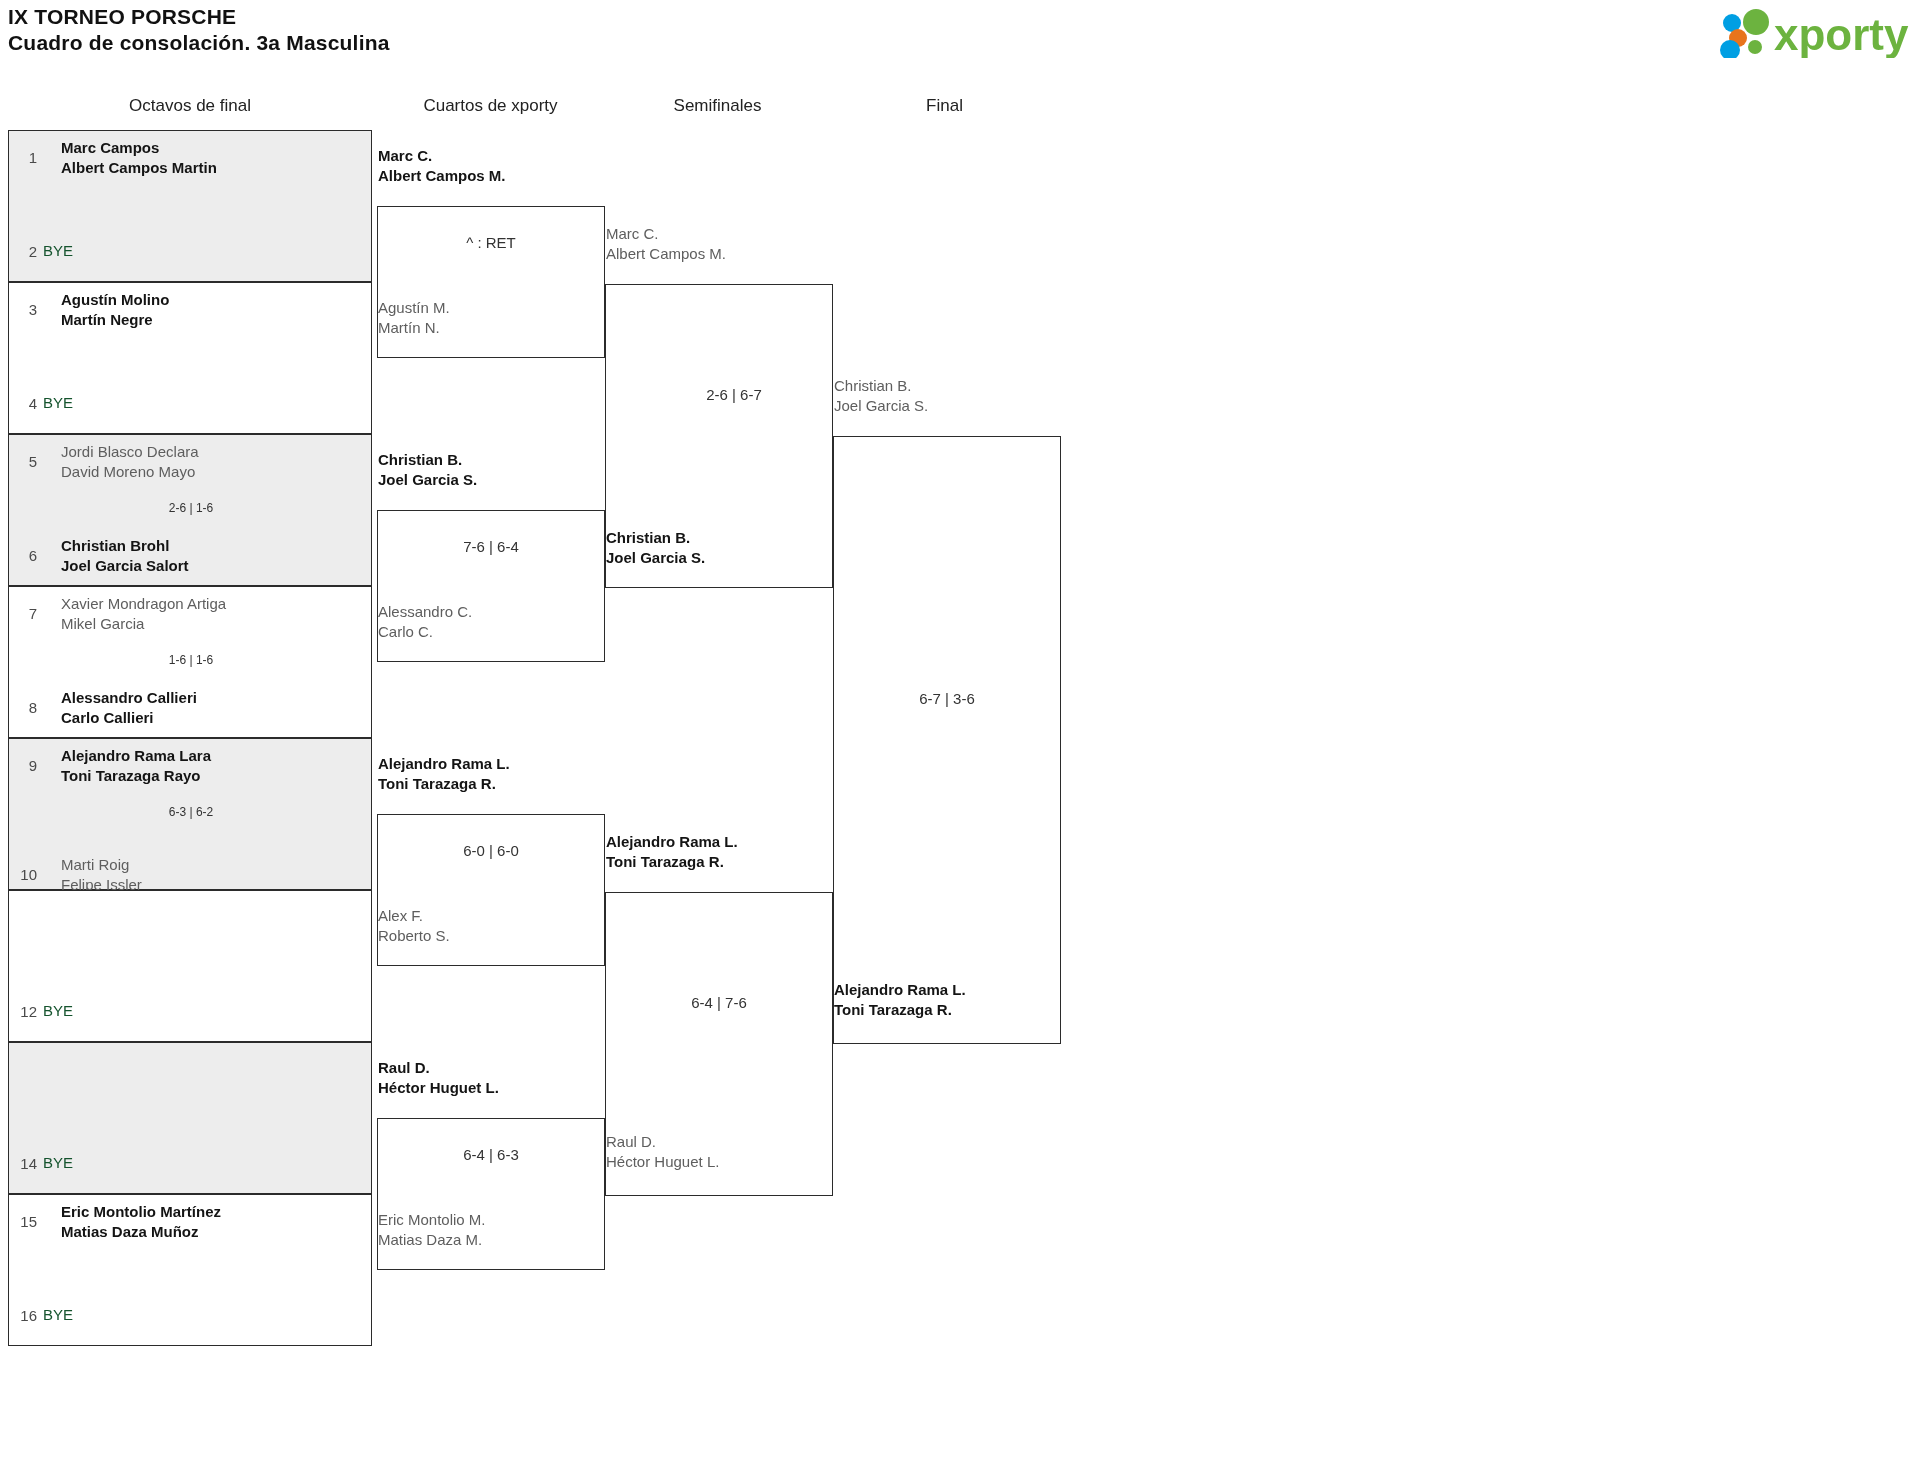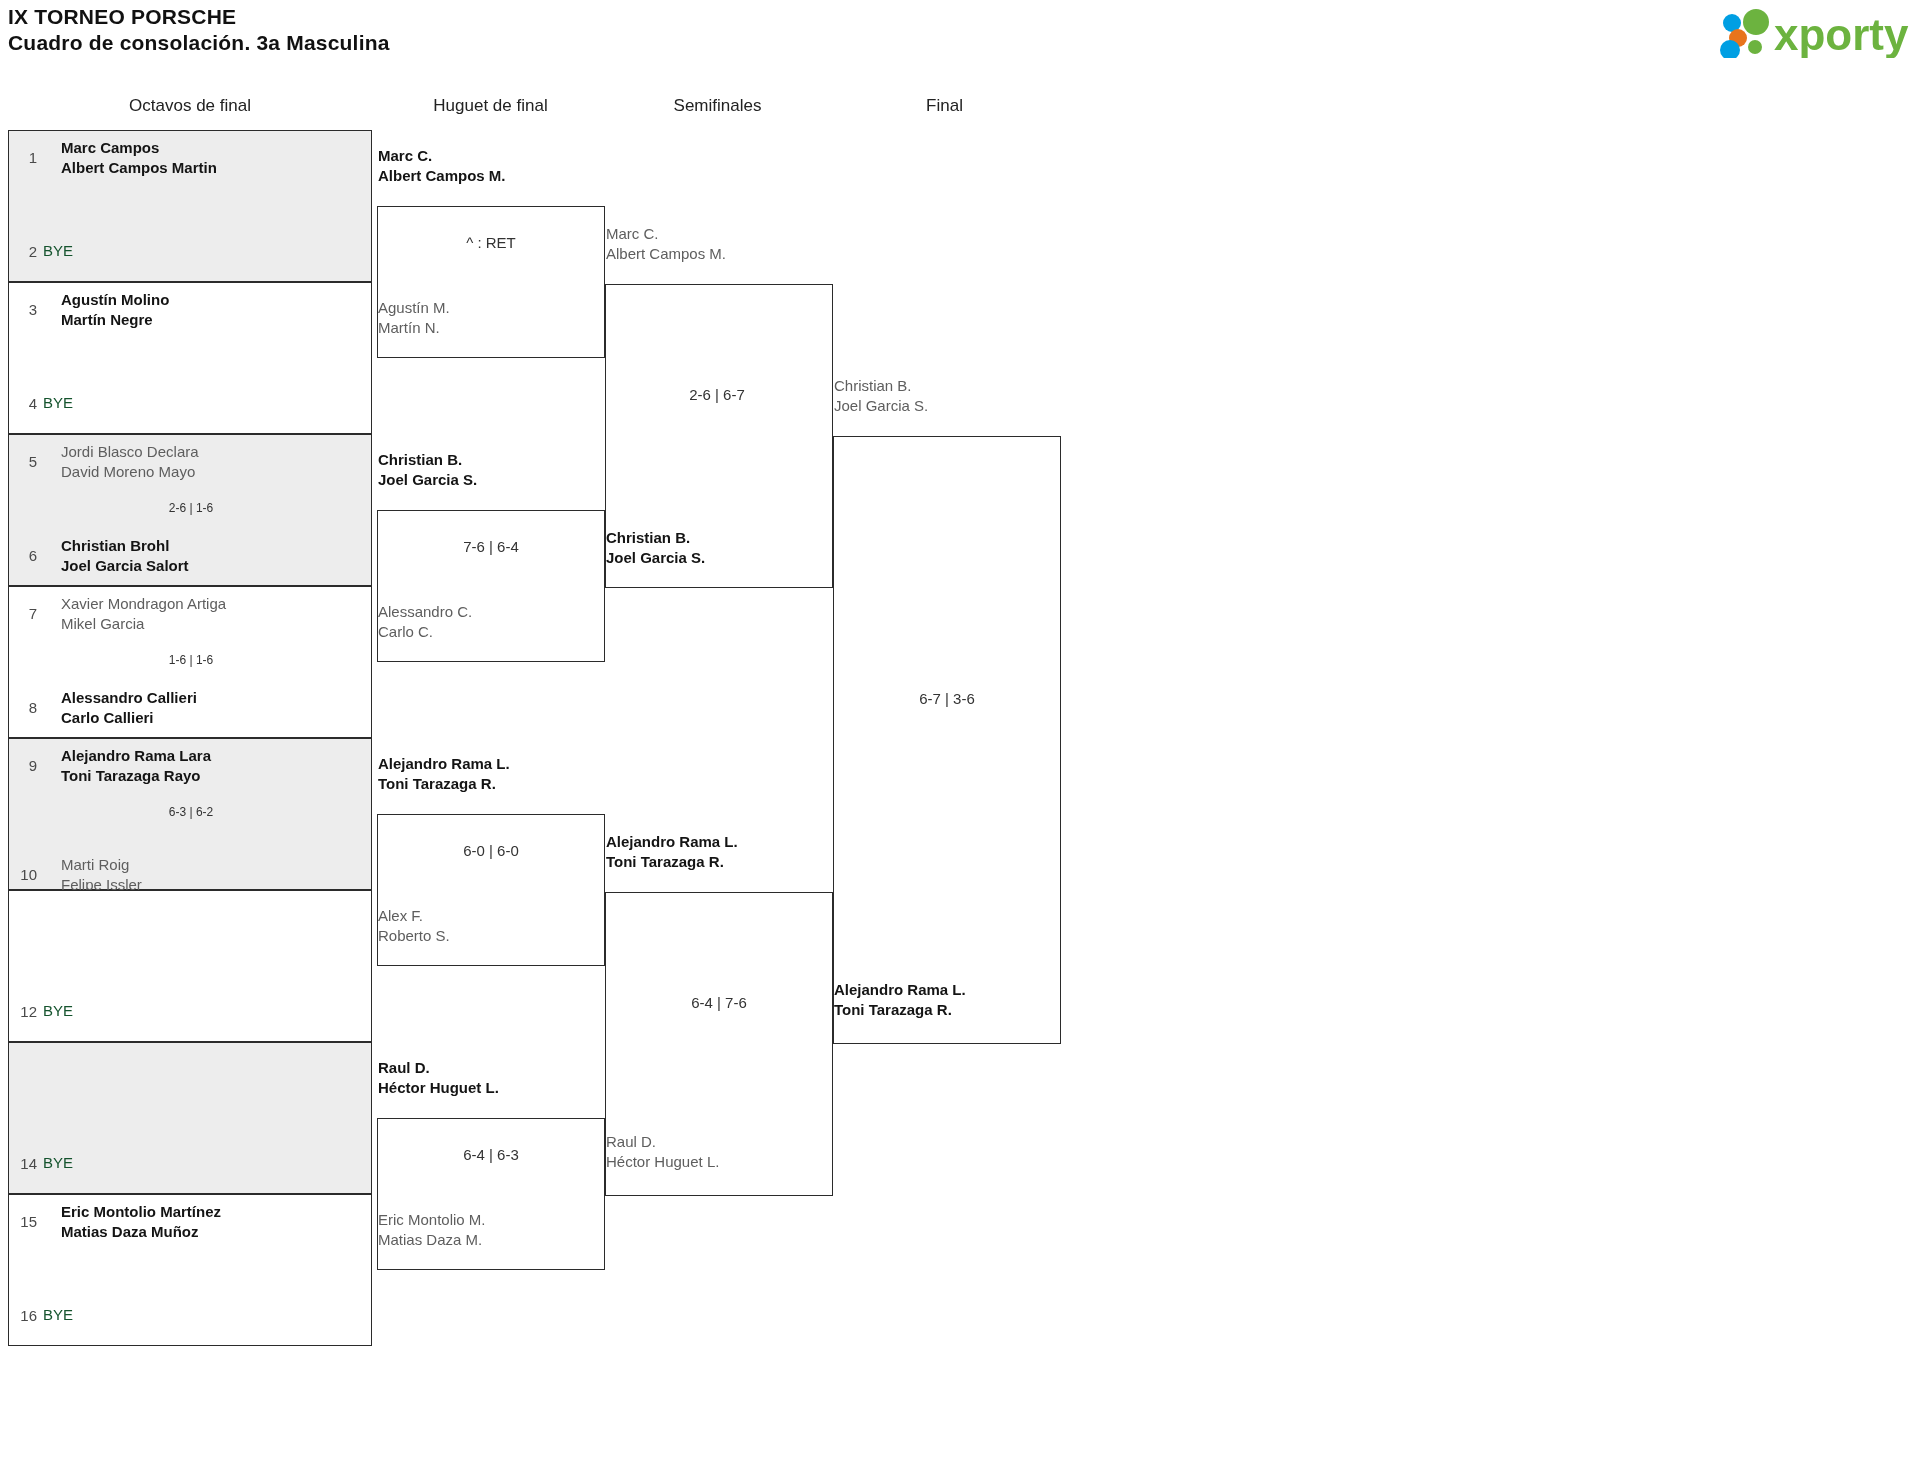--- a/index.html
+++ b/index.html
@@ -82,21 +82,21 @@
       <circle cx="12" cy="42" r="10" fill="#009fe3"></circle>
       <circle cx="37" cy="39" r="7" fill="#6cb33f"></circle>
       <text x="56" y="42" font-family="Liberation Sans, sans-serif" font-size="44" font-weight="bold" fill="#6cb33f">xporty</text>
     </svg>
   </div>
 </div>
 
 <div id="bracket">
 
   <div class="round-head" style="left:8px; width:364px;">Octavos de final</div>
-  <div class="round-head" style="left:378px; width:225px;">Huguet de final</div>
+  <div class="round-head" style="left:378px; width:225px;">Cuartos de xporty</div>
   <div class="round-head" style="left:605px; width:225px;">Semifinales</div>
   <div class="round-head" style="left:832px; width:225px;">Final</div>
 
   <div class="r1block shade" style="top:130px; height:152px;">
     <div class="slot" style="top:6px;">
       <div class="seedno">1</div>
       <div class="names">
         <span class="ln win">Marc Campos</span>
         <span class="ln win">Albert Campos Martin</span>
       </div>
@@ -245,21 +245,21 @@
   <div class="mnames" style="left:378px; top:1210px;">
     <span class="ln lose">Eric Montolio M.</span>
     <span class="ln lose">Matias Daza M.</span>
   </div>
 
   <div class="mnames" style="left:606px; top:224px;">
     <span class="ln lose">Marc C.</span>
     <span class="ln lose">Albert Campos M.</span>
   </div>
   <div class="mbox" style="left:605px; top:284px; width:228px; height:304px;"></div>
-  <div class="mscore" style="left:577px; top:386px; width:228px;padding-left:26px;">2-6 | 6-7</div>
+  <div class="mscore" style="left:594px; top:386px; width:228px;padding-left:26px;">2-6 | 6-7</div>
   <div class="mnames" style="left:606px; top:528px;">
     <span class="ln win">Christian B.</span>
     <span class="ln win">Joel Garcia S.</span>
   </div>
 
   <div class="mnames" style="left:606px; top:832px;">
     <span class="ln win">Alejandro Rama L.</span>
     <span class="ln win">Toni Tarazaga R.</span>
   </div>
   <div class="mbox" style="left:605px; top:892px; width:228px; height:304px;"></div>

